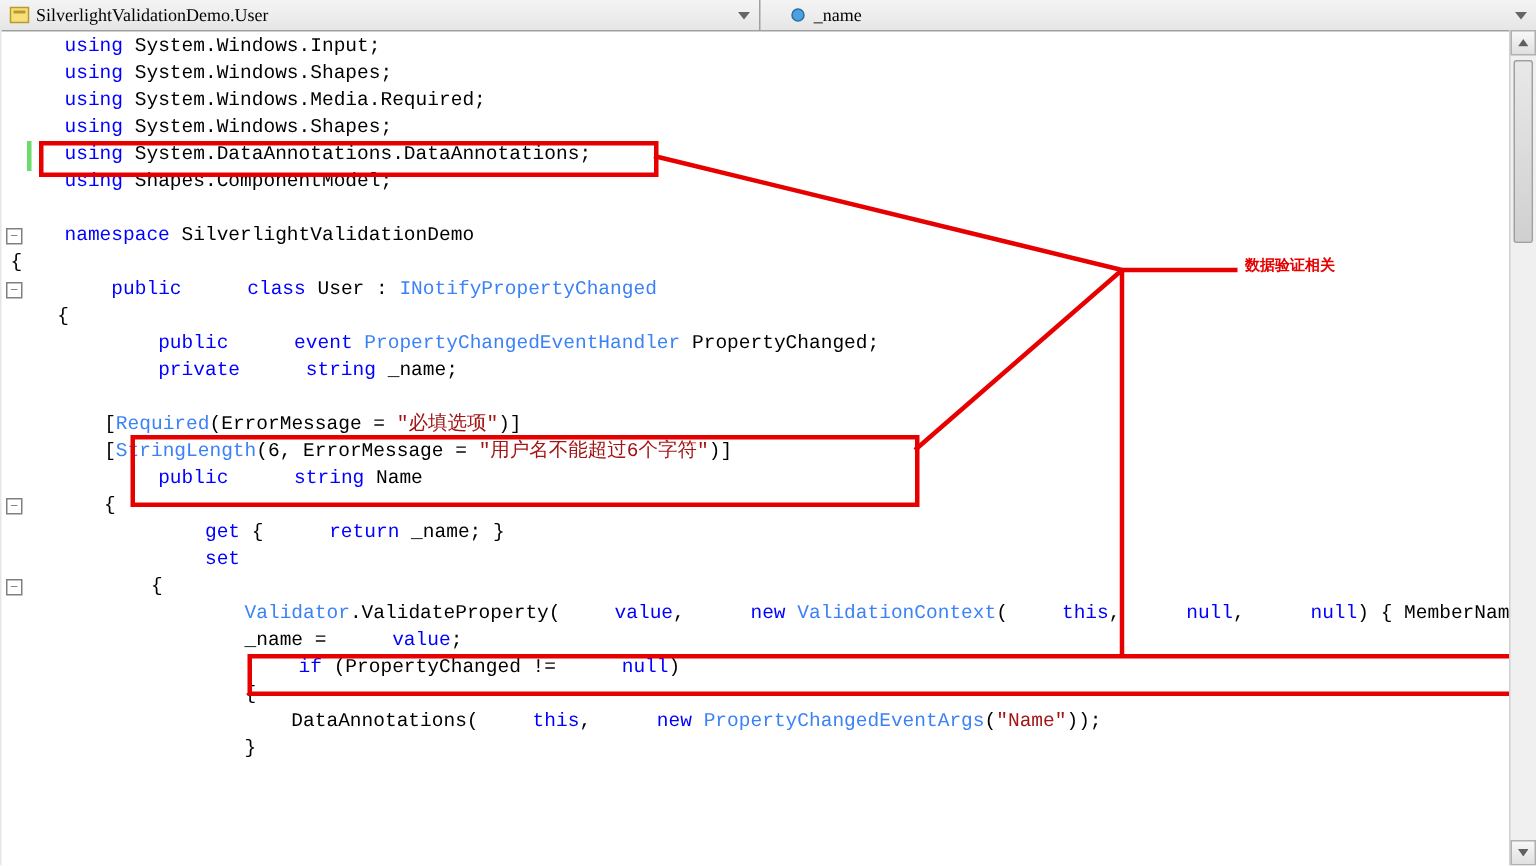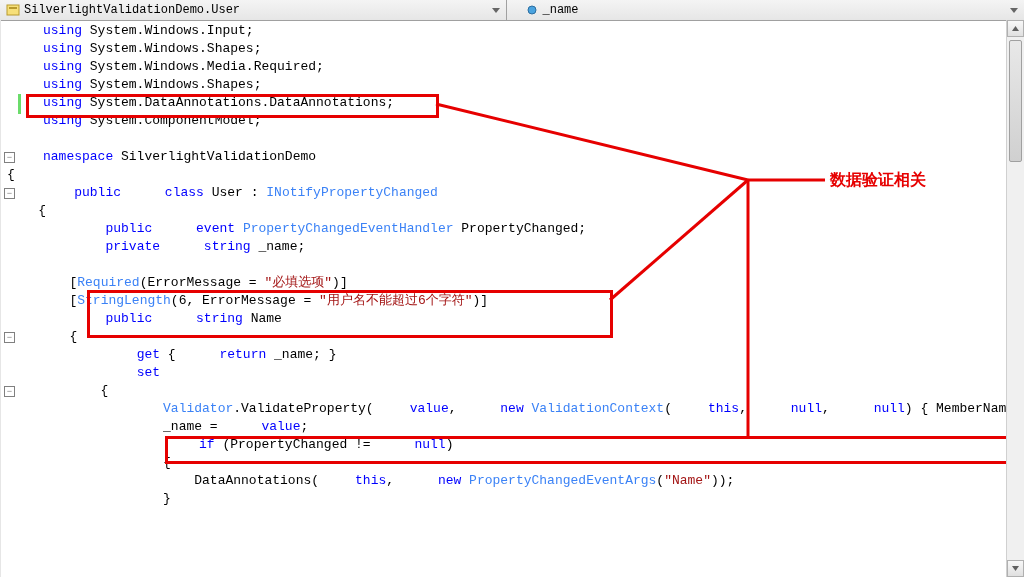--- a/index.html
+++ b/index.html
@@ -10,21 +10,21 @@
     width: 1024px;
     height: 577px;
     overflow: hidden;
     position: relative;
   }
   .topbar {
     display: flex;
     height: 20px;
     border-bottom: 1px solid #a0a0a0;
     background: linear-gradient(#f4f4f4,#e6e6e6);
-    font-family: Liberation Mono, monospace;
+    font-family: Liberation Serif, serif;
     font-size: 12px;
   }
   .dd {
     flex: 1;
     display: flex;
     align-items: center;
     padding: 0 6px;
     border-right: 1px solid #a0a0a0;
     color: #000;
     gap: 4px;
@@ -87,21 +87,21 @@
   
   .redbox {
     position: absolute;
     border: 3px solid #e60000;
     pointer-events: none;
   }
   .annotation {
     position: absolute;
     color: #e60000;
     font-family: "Microsoft YaHei","SimSun",sans-serif;
-    font-size: 16px;
+    font-size: 10px;
     font-weight: bold;
   }
   .scrollbar-v {
     position:absolute;
     right:0; top:20px; bottom:0;
     width:17px;
     background:#f0f0f0;
     border-left:1px solid #d0d0d0;
   }
   .sb-btn {
@@ -155,21 +155,21 @@
     <div class="fold" style="top:132px;">−</div>
     <div class="fold" style="top:168px;">−</div>
     <div class="fold" style="top:312px;">−</div>
     <div class="fold" style="top:366px;">−</div>
   </div>
   <div class="code"><span class="k">using</span><span> System.Windows.Input;</span>
 <span class="k">using</span><span> System.Windows.Shapes;</span>
 <span class="k">using</span><span> System.Windows.Media.Required;</span>
 <span class="k">using</span><span> System.Windows.Shapes;</span>
 <span class="k">using</span><span> System.DataAnnotations.DataAnnotations;</span>
-<span class="k">using</span><span> System.ComponentModel;</span>
+<span class="k">using</span><span> Shapes.ComponentModel;</span>
 
 <span class="k">namespace</span><span> SilverlightValidationDemo</span>
 {
     <span class="k">public</span> <span class="k">class</span><span> User : </span><span class="t">INotifyPropertyChanged</span>
     {
         <span class="k">public</span> <span class="k">event</span> <span class="t">PropertyChangedEventHandler</span><span> PropertyChanged;</span>
         <span class="k">private</span> <span class="k">string</span><span> _name;</span>
 
         <span>[</span><span class="t">Required</span><span>(ErrorMessage = </span><span class="s">"必填选项"</span><span>)]</span>
         <span>[</span><span class="t">StringLength</span><span>(6, ErrorMessage = </span><span class="s">"用户名不能超过6个字符"</span><span>)]</span>

